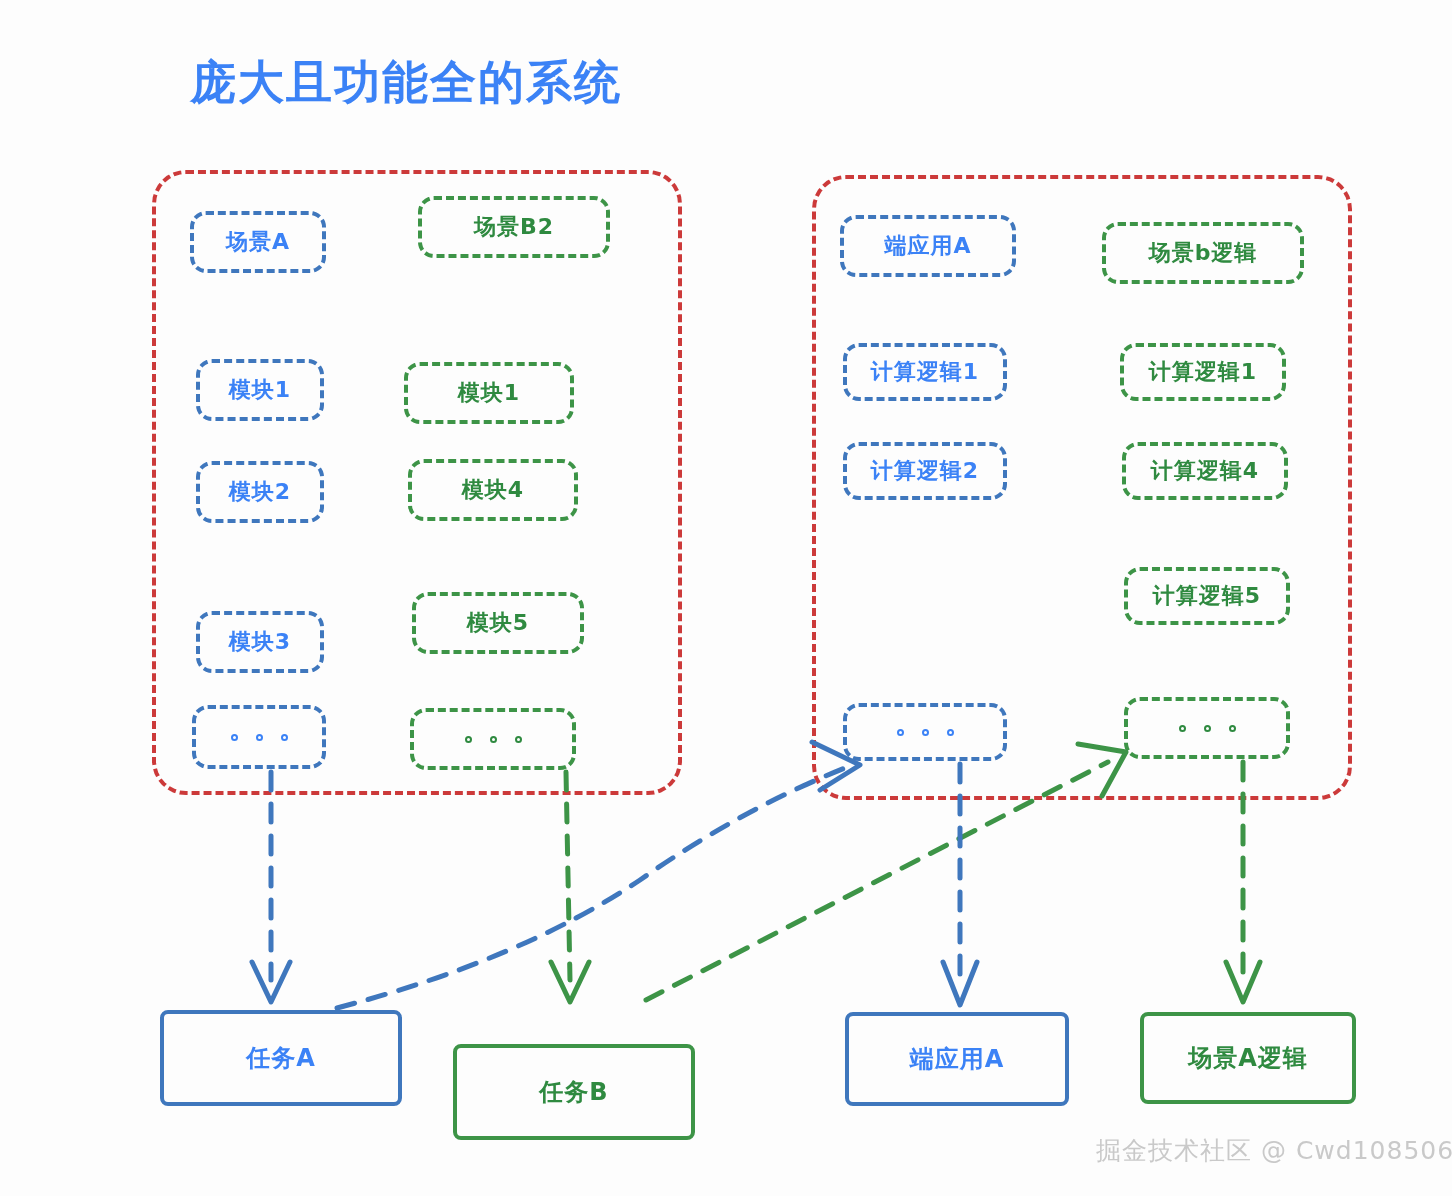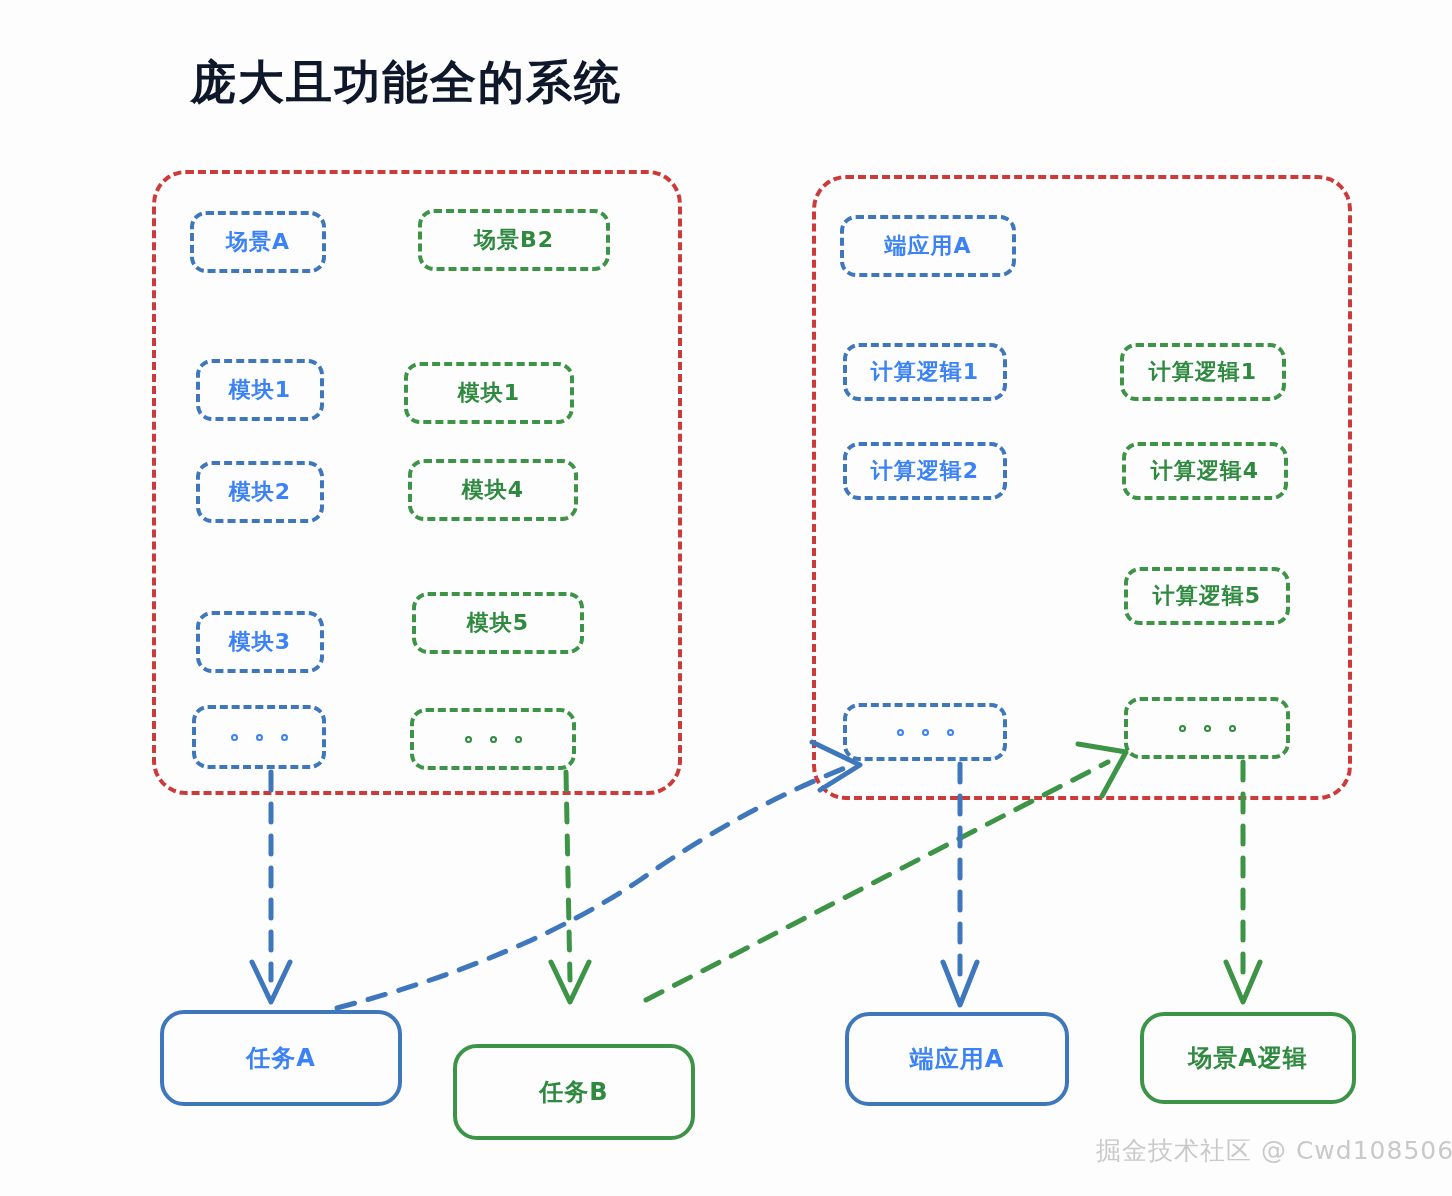--- a/index.html
+++ b/index.html
@@ -24,21 +24,21 @@
     width: 1452px;
     height: 1196px;
     pointer-events: none;
   }
   .title {
     position: absolute;
     left: 190px;
     top: 52px;
     font-size: 46px;
     font-weight: 700;
-    color: #0f172a;
+    color: #3b82f6;
     letter-spacing: 2px;
     font-family: "DejaVu Sans", sans-serif;
   }
   .group-box {
     position: absolute;
     border: 4px dashed #cc3a3a;
     border-radius: 34px;
     box-sizing: border-box;
   }
   .node {
@@ -47,21 +47,21 @@
     display: flex;
     align-items: center;
     justify-content: center;
     border-radius: 16px;
     font-size: 22px;
     font-weight: 700;
     letter-spacing: 1px;
     white-space: nowrap;
   }
   .node.dashed { border-width: 4px; border-style: dashed; }
-  .node.solid  { border-width: 4px; border-style: solid; border-radius: 24px; }
+  .node.solid  { border-width: 4px; border-style: solid; border-radius: 8px; }
   .node.blue   { border-color: #3f77bd; color: #3b82f6; }
   .node.green  { border-color: #3d9447; color: #2f8a40; }
   .dots {
     display: flex;
     gap: 18px;
     align-items: center;
   }
   .dots span {
     display: block;
     width: 7px;
@@ -106,21 +106,21 @@
     <span>模块3</span>
   </div>
   <div class="node dashed blue" style="left:192px; top:705px; width:134px; height:64px;">
     <span class="dots">
         <span></span>
         <span></span>
         <span></span>
       </span>
   </div>
 
-  <div class="node dashed green" style="left:418px; top:209px; width:192px; height:62px;">
+  <div class="node dashed green" style="left:418px; top:196px; width:192px; height:62px;">
     <span>场景B2</span>
   </div>
   <div class="node dashed green" style="left:404px; top:362px; width:170px; height:62px;">
     <span>模块1</span>
   </div>
   <div class="node dashed green" style="left:408px; top:459px; width:170px; height:62px;">
     <span>模块4</span>
   </div>
   <div class="node dashed green" style="left:412px; top:592px; width:172px; height:62px;">
     <span>模块5</span>
@@ -143,20 +143,23 @@
     <span>计算逻辑2</span>
   </div>
   <div class="node dashed blue" style="left:843px; top:703px; width:164px; height:58px;">
     <span class="dots">
         <span></span>
         <span></span>
         <span></span>
       </span>
   </div>
 
+  <div class="node dashed green" style="left:1102px; top:222px; width:202px; height:62px;">
+    <span>场景b逻辑</span>
+  </div>
   <div class="node dashed green" style="left:1120px; top:343px; width:166px; height:58px;">
     <span>计算逻辑1</span>
   </div>
   <div class="node dashed green" style="left:1122px; top:442px; width:166px; height:58px;">
     <span>计算逻辑4</span>
   </div>
   <div class="node dashed green" style="left:1124px; top:567px; width:166px; height:58px;text-align:right;">
     <span>计算逻辑5</span>
   </div>
   <div class="node dashed green" style="left:1124px; top:697px; width:166px; height:62px;">

